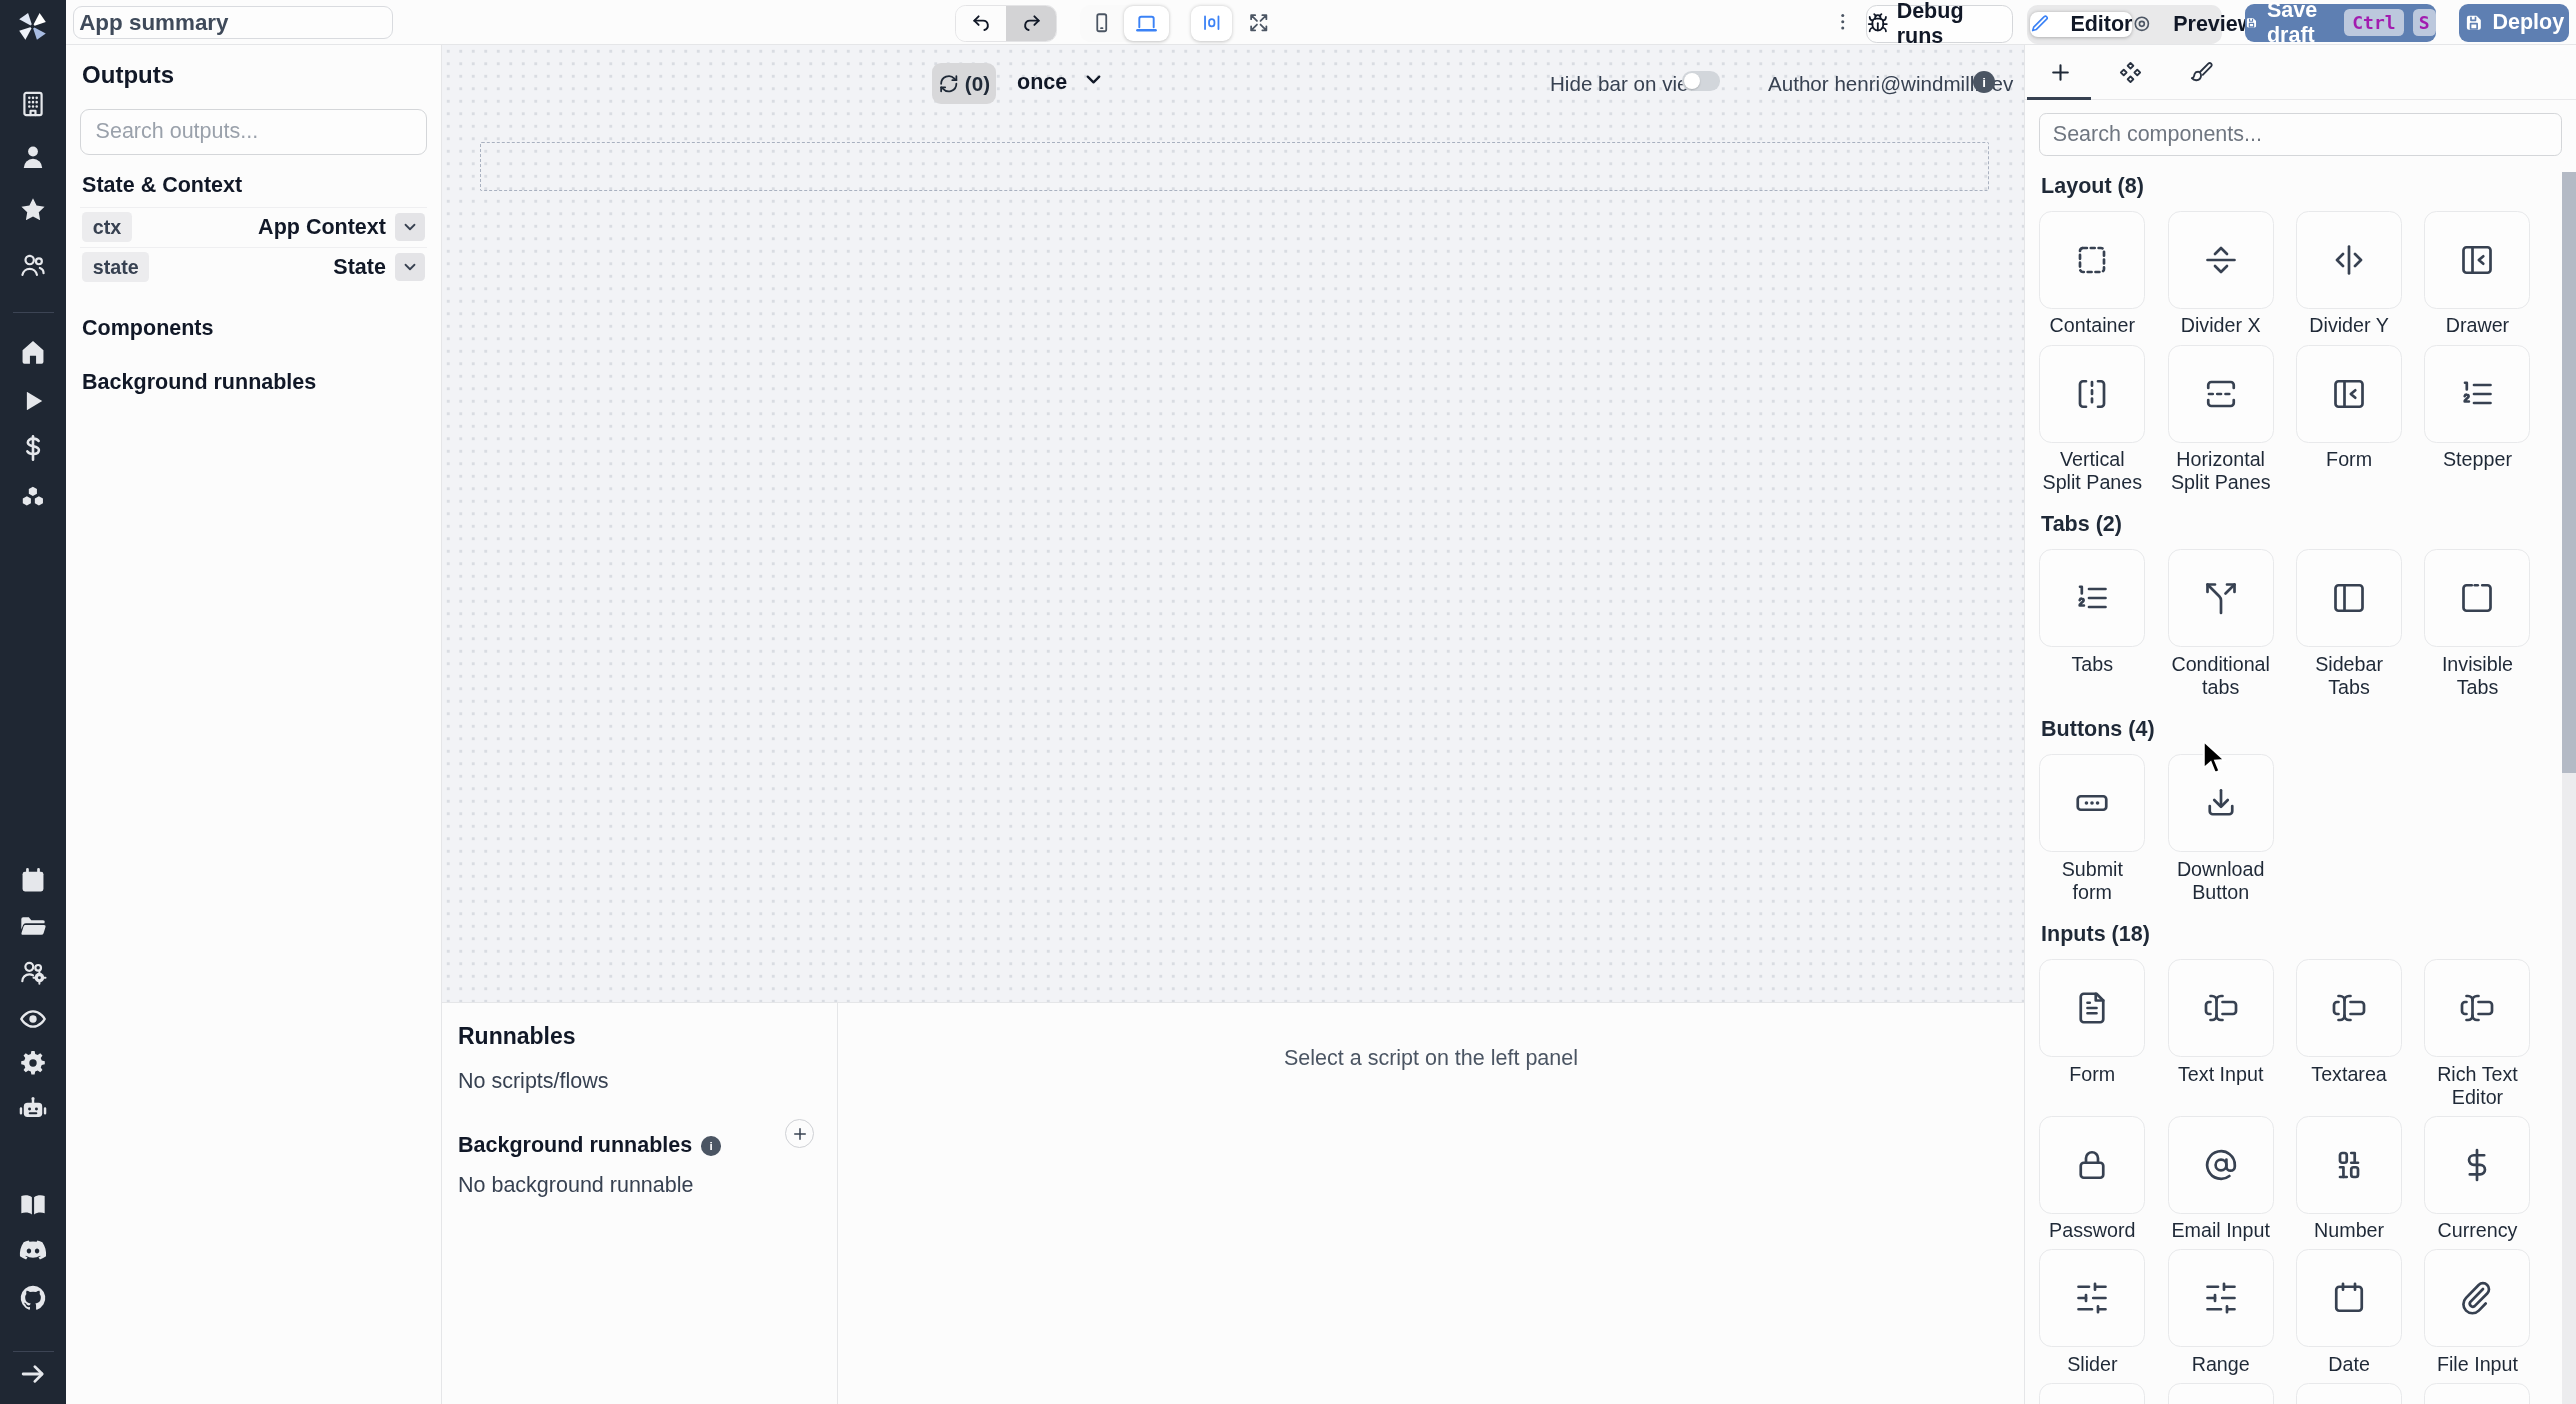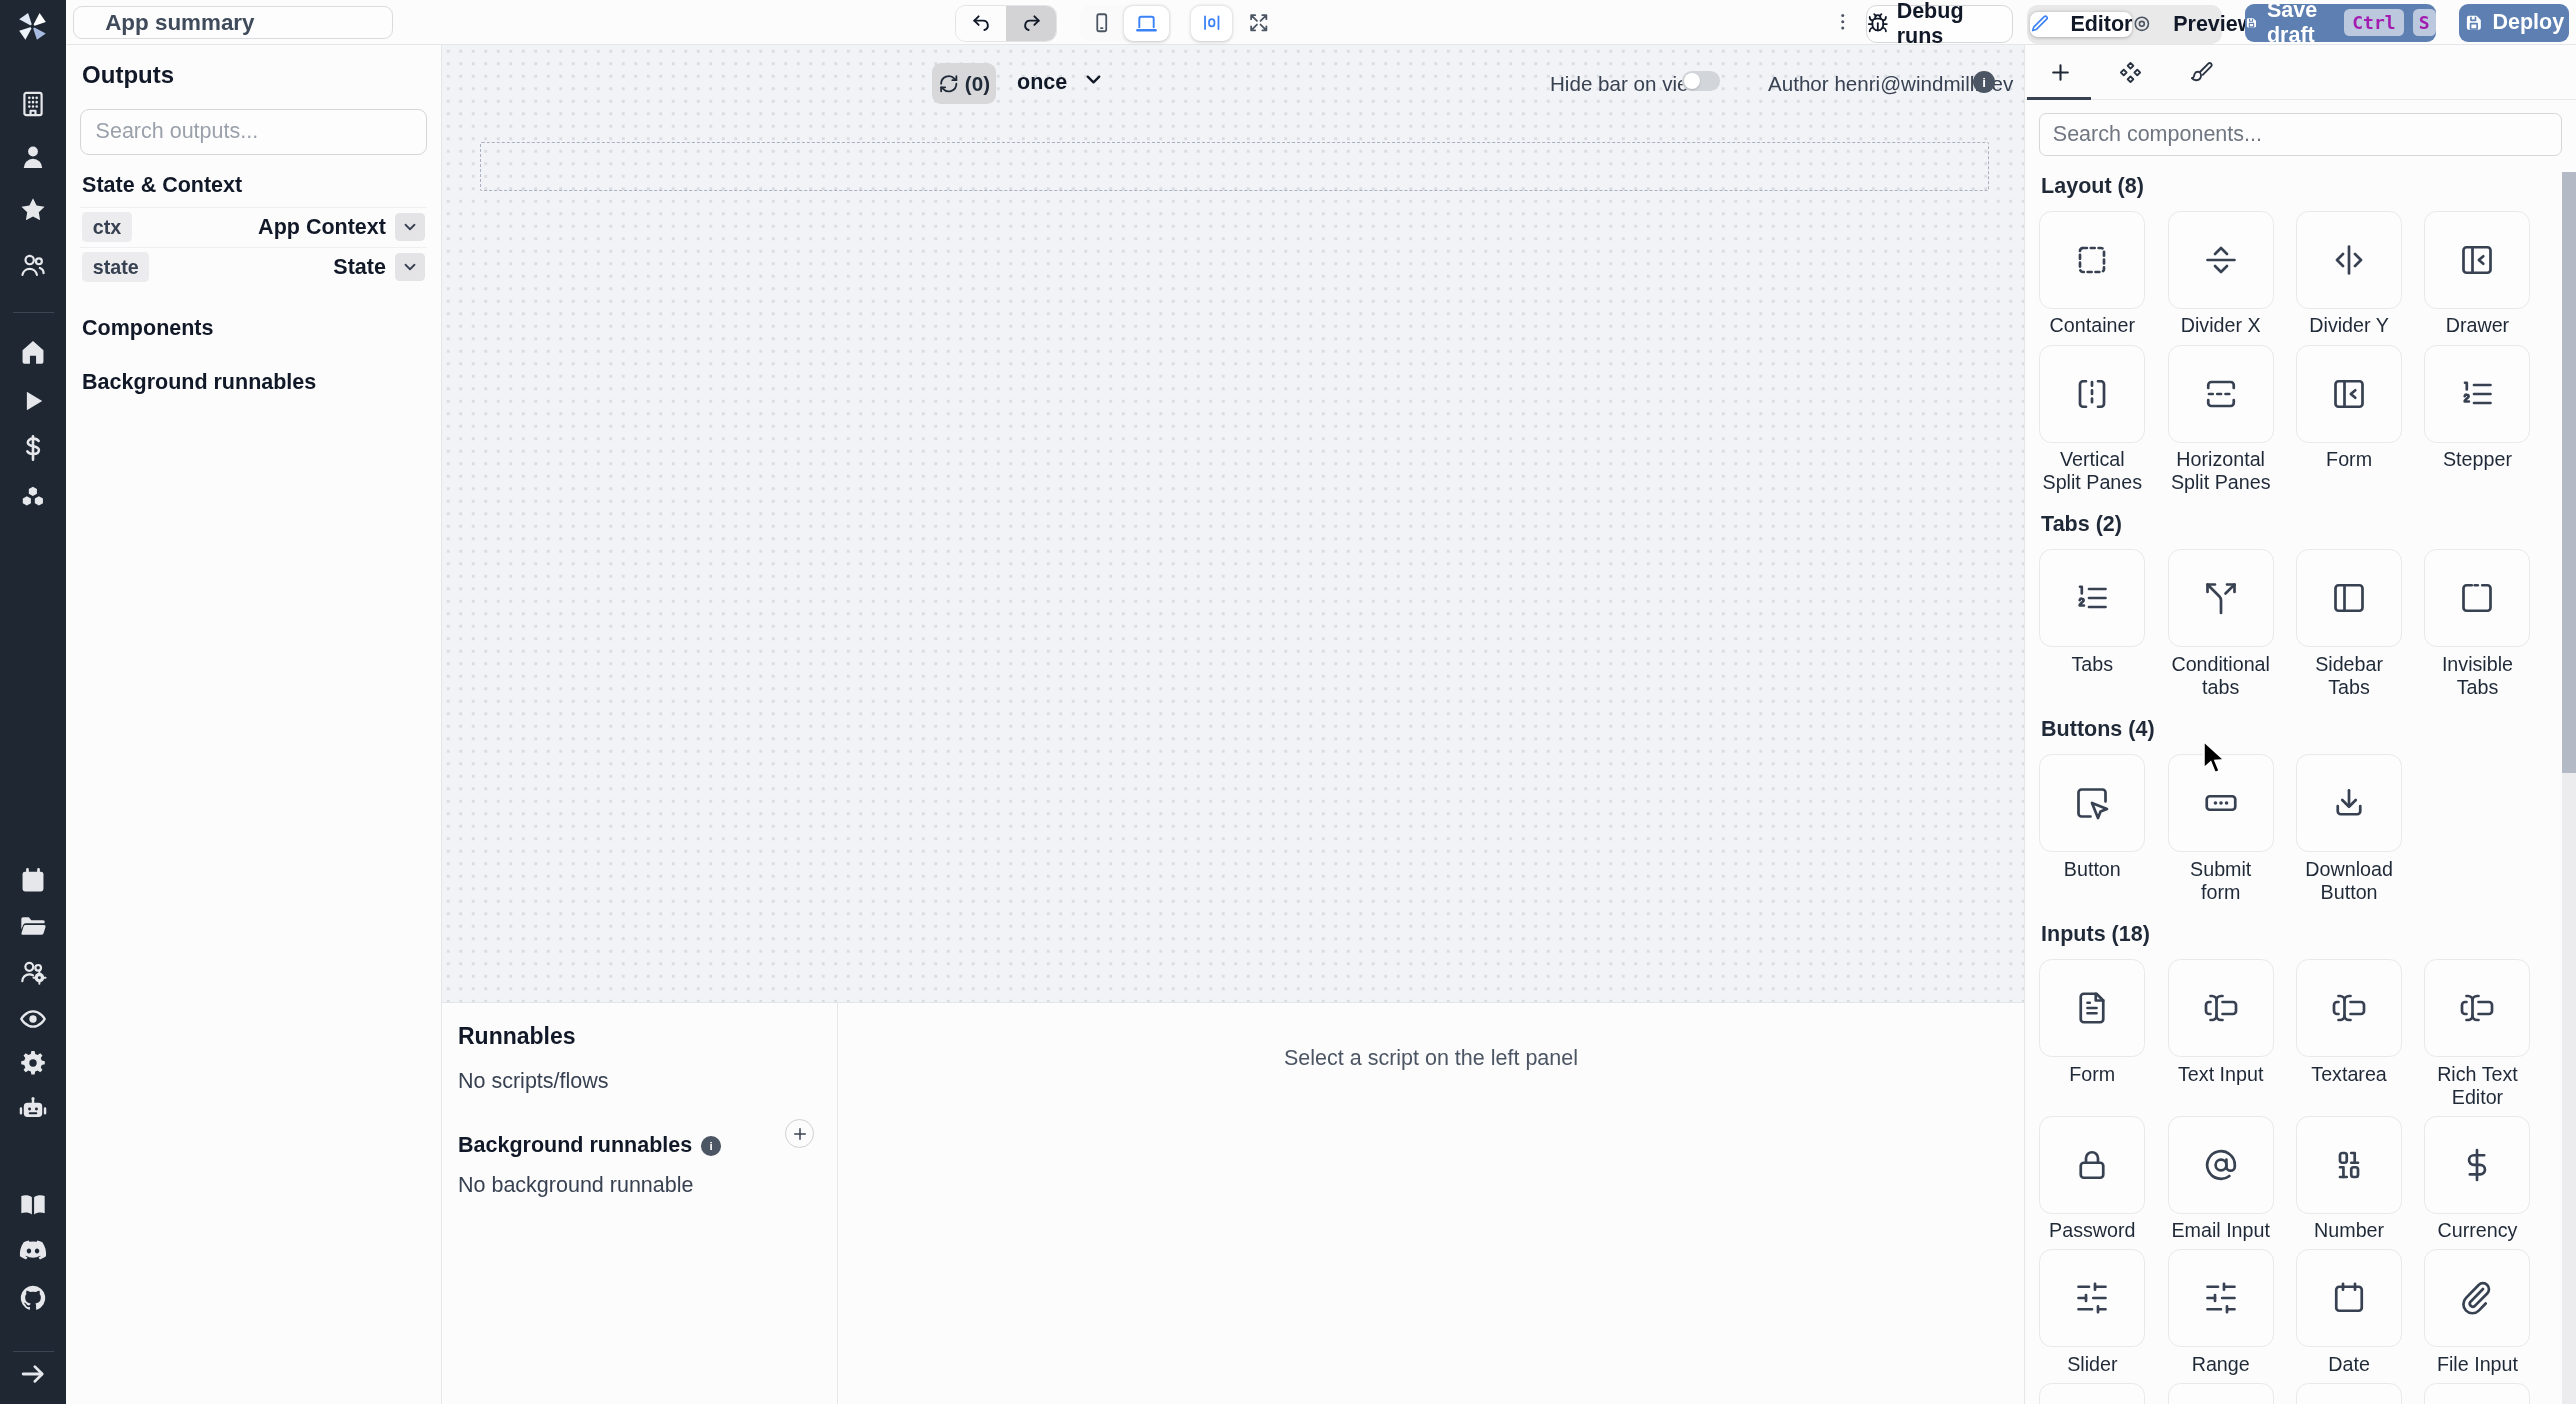--- a/index.html
+++ b/index.html
@@ -7,21 +7,21 @@
   svg { display:block; }
 
   
   #rail { position:absolute; left:0; top:0; width:66px; height:1404px; background:#1f2733; z-index:40; }
   #rail .logo { position:absolute; left:13.4px; top:6.3px; }
   .rail-ic { position:absolute; left:50%; transform:translate(-50%,-50%); color:#e5e7eb; cursor:pointer; }
   .rail-div { position:absolute; left:12.5px; width:41px; height:0.9px; background:#3c4454; }
 
   
   #header { position:absolute; left:66px; top:0; width:2510px; height:45px; background:#fcfcfc; border-bottom:0.9px solid #e5e6e8; z-index:30; }
-  #app-summary { position:absolute; left:7.2px; top:6.3px; width:320px; height:33px; border:0.9px solid #d9dbdf; border-radius:9px; background:#fdfdfd; padding:0 31px; font-size:22.4px; font-weight:600; color:#3f4a5a; font-family:"Liberation Sans",sans-serif; outline:none; }
+  #app-summary { position:absolute; left:7.2px; top:6.3px; width:320px; height:33px; border:0.9px solid #d9dbdf; border-radius:9px; background:#fdfdfd; padding:0 5px; font-size:22.4px; font-weight:600; color:#3f4a5a; font-family:"Liberation Sans",sans-serif; outline:none; }
   .hgroup { position:absolute; top:4.5px; height:37px; display:flex; align-items:center; }
   #undo-redo { left:889px; border-radius:10.7px; overflow:hidden; border:0.9px solid #e4e4e6; }
   #undo-redo .seg { width:50px; height:37px; display:flex; align-items:center; justify-content:center; color:#111827; cursor:pointer; }
   #undo-redo .seg.undo { background:#fcfcfc; }
   #undo-redo .seg.redo { background:#d3d3d5; }
   #device-toggle { left:1014px; gap:3.6px; background:#fafafa; border-radius:10.7px; padding:1.8px; }
   .flatbtn { width:39px; height:35px; display:flex; align-items:center; justify-content:center; color:#4b5563; cursor:pointer; }
   .cardbtn { width:45px; height:35px; display:flex; align-items:center; justify-content:center; background:#ffffff; border-radius:9px; box-shadow:0 0.9px 3.6px rgba(0,0,0,.22); color:#3b82f6; cursor:pointer; }
   #align-group { left:1125px; gap:9px; }
   #kebab { left:1757px; }
@@ -594,31 +594,20 @@
           </div>
           <div class="tile-label">Invisible Tabs</div>
         </div>
       </div>
       <div class="sec-head">Buttons (4)</div>
       <div class="tile-grid">
         <div class="tile-cell">
           <div class="tile">
             <span>
               <svg width="36" height="36" viewBox="0 0 24 24" fill="none" stroke="currentColor" stroke-width="1.8" stroke-linecap="round" stroke-linejoin="round">
-                <path d="M21 11V5a2 2 0 0 0-2-2H5a2 2 0 0 0-2 2v14a2 2 0 0 0 2 2h6"></path>
-                <path d="m12 12 4 10 1.7-4.3L22 16Z"></path>
-              </svg>
-            </span>
-          </div>
-          <div class="tile-label">Button</div>
-        </div>
-        <div class="tile-cell">
-          <div class="tile">
-            <span>
-              <svg width="36" height="36" viewBox="0 0 24 24" fill="none" stroke="currentColor" stroke-width="1.8" stroke-linecap="round" stroke-linejoin="round">
                 <rect x="2.5" y="7.5" width="19" height="9" rx="2"></rect>
                 <path d="M8.3 12h.01M12 12h.01M15.7 12h.01" stroke-width="2.4"></path>
               </svg>
             </span>
           </div>
           <div class="tile-label">Submit form</div>
         </div>
         <div class="tile-cell">
           <div class="tile">
             <span>

